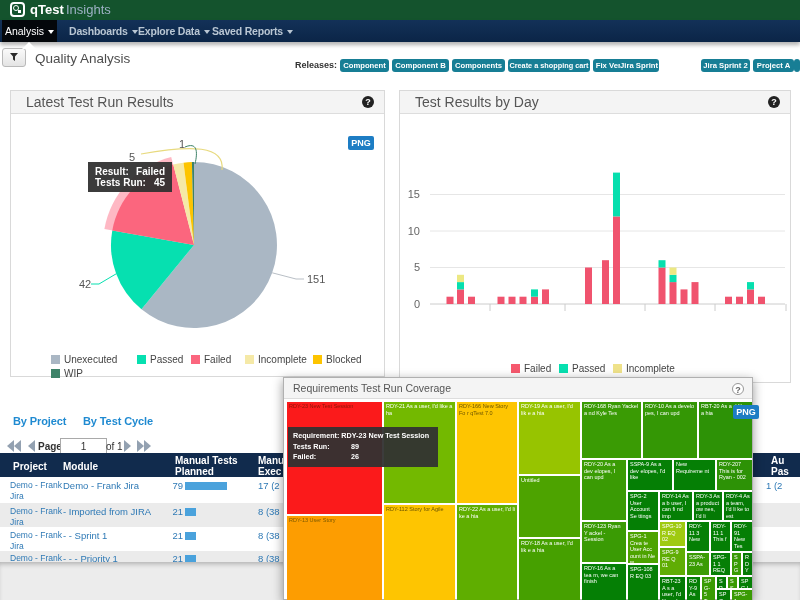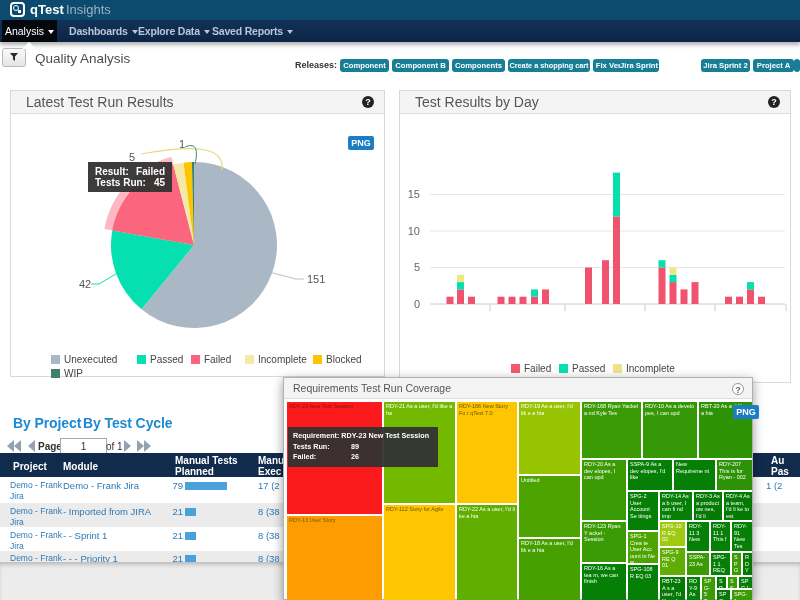--- a/index.html
+++ b/index.html
@@ -1,19 +1,19 @@
 <!DOCTYPE html>
 <html><head><meta charset="utf-8">
 <style>
 * { margin:0; padding:0; box-sizing:border-box; }
 html,body { width:800px; height:600px; overflow:hidden; font-family:"Liberation Sans", sans-serif; background:#fff; }
 #page { position:relative; width:800px; height:600px; background:#fff; overflow:hidden; }
 .abs { position:absolute; }
 
-#topbar { left:0; top:0; width:800px; height:20px; background:#0c4a6e; }
+#topbar { left:0; top:0; width:800px; height:20px; background:#14532d; }
 #navbar { left:0; top:20px; width:800px; height:22px; background:linear-gradient(#133158,#0b2547); box-shadow:0 3px 4px rgba(0,0,0,.3); }
 .navitem { position:absolute; top:0; height:22px; line-height:22px; color:#b9c6d3; font-size:10.5px; letter-spacing:-0.2px;font-weight:bold; }
 #analysisTab { position:absolute; left:2px; top:0; width:55px; height:22px; background:#04070b; color:#fff; font-size:10.5px; line-height:22px; text-align:center; }
 #navArrow { position:absolute; left:22px; top:42px; width:0; height:0; border-left:7px solid transparent; border-right:7px solid transparent; border-bottom:7px solid #fff; z-index:3; }
 .caret { display:inline-block; width:0; height:0; border-left:3px solid transparent; border-right:3px solid transparent; border-top:4px solid currentColor; vertical-align:middle; margin-left:4px; }
 
 #logo { position:absolute; left:10px; top:2px; width:15px; height:15px; border:2px solid #fff; border-radius:4px; }
 #logo .c { position:absolute; left:1px; top:1px; width:6px; height:6px; border:1.6px solid #fff; border-radius:50%; }
 #logo .d { position:absolute; right:2px; bottom:2px; width:3.5px; height:3.5px; background:#fff; }
 
@@ -22,21 +22,21 @@
 #releases { left:295px; top:60px; font-size:9px; font-weight:bold; color:#333; }
 .rbtn { position:absolute; top:59px; height:13px; background:#177e95; border-radius:3px; color:#fff; font-size:7.7px; font-weight:bold; line-height:13px; text-align:center; white-space:nowrap; overflow:hidden; }
 
 .panel { position:absolute; background:#fff; border:1px solid #d9d9d9; }
 .phead { height:23px; background:#f4f4f4; border-bottom:1px solid #ddd; line-height:23px; font-size:14px; color:#555; padding-left:15px; position:relative; }
 .qmark { position:absolute; top:5px; width:12px; height:12px; background:#222; color:#fff; border-radius:50%; font-size:9px; font-weight:bold; line-height:12px; text-align:center; }
 .pngbtn { position:absolute; background:#1d7dc4; color:#fff; border-radius:2px; font-size:9px; font-weight:bold; width:26px; height:14px; line-height:14px; text-align:center; }
 
 .tip { position:absolute; background:rgba(50,50,50,.95); color:#fff; font-size:10px; font-weight:bold; padding:4px 7px; z-index:30; }
 
-.tablink { position:absolute; top:415px; font-size:14px; font-weight:bold; color:#1f8ad1; letter-spacing:-0.1px; }
+.tablink { position:absolute; top:415px; font-size:11px; font-weight:bold; color:#1f8ad1; letter-spacing:-0.1px; }
 #activeTab { position:absolute; left:159px; top:406px; width:74px; height:28px; background:#fff; border:1px solid #ccc; border-bottom:none; text-align:center; line-height:30px; font-size:11px; font-weight:bold; color:#333; z-index:5; }
 
 .pgtxt { position:absolute; font-size:10px; color:#333; }
 
 #thead { position:absolute; left:0; top:453px; width:800px; height:24px; background:#112b4d; z-index:1; }
 .th { position:absolute; color:#fff; font-size:10px; font-weight:bold; line-height:11px; }
 .row { position:absolute; left:0; width:800px; z-index:1; }
 .cell { position:absolute; font-size:9.5px; color:#2e79b5; line-height:11px; white-space:nowrap; overflow:hidden; }
 .hbar { position:absolute; height:8px; background:#4aa2dc; }
 #botgray { position:absolute; left:0; top:562px; width:800px; height:38px; background:#ececec; box-shadow:inset 0 4px 5px -2px rgba(0,0,0,.25); z-index:1; }

